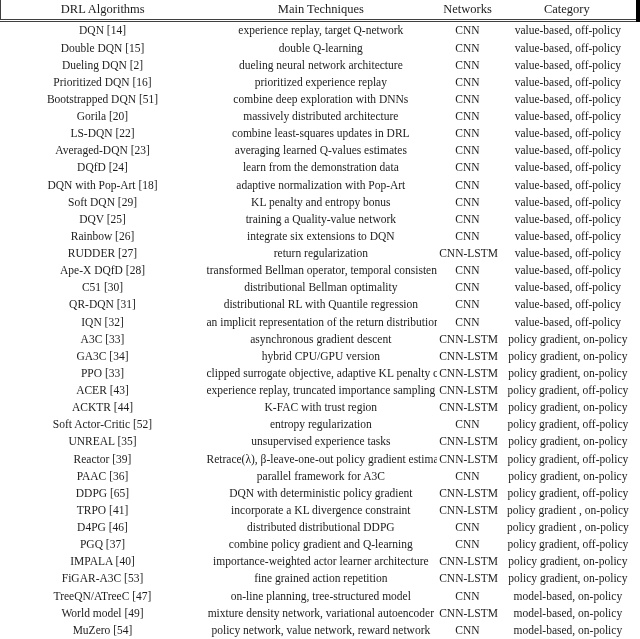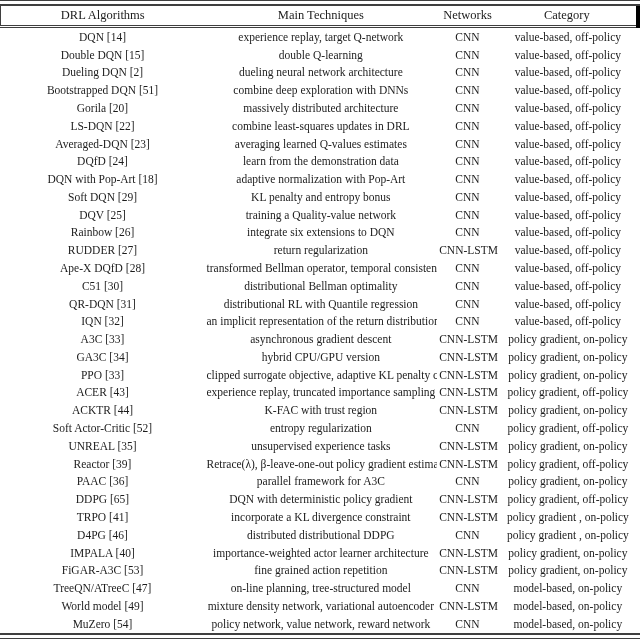--- a/index.html
+++ b/index.html
@@ -10,21 +10,21 @@
     overflow: hidden;
     background: #ffffff;
     font-family: "Liberation Serif", "DejaVu Serif", serif;
     color: #1c1c1c;
   }
   .paper-table-wrap {
     width: 640px;
     height: 639px;
     box-sizing: border-box;
     display: flex;
-    flex-direction: column;
+    flex-direction: row;
   }
   .double-rule-top {
     height: 3px;
     border-top: 1px solid #3f3f3f;
     border-bottom: 2px solid #3f3f3f;
     flex: 0 0 auto;
   }
   .double-rule-bottom {
     height: 3px;
     border-top: 2px solid #3f3f3f;
@@ -99,20 +99,26 @@
           <td>CNN</td>
           <td>value-based, off-policy</td>
         </tr>
         <tr>
           <td>Dueling DQN [2]</td>
           <td>dueling neural network architecture</td>
           <td>CNN</td>
           <td>value-based, off-policy</td>
         </tr>
         <tr>
+          <td>Prioritized DQN [16]</td>
+          <td>prioritized experience replay</td>
+          <td>CNN</td>
+          <td>value-based, off-policy</td>
+        </tr>
+        <tr>
           <td>Bootstrapped DQN [51]</td>
           <td>combine deep exploration with DNNs</td>
           <td>CNN</td>
           <td>value-based, off-policy</td>
         </tr>
         <tr>
           <td>Gorila [20]</td>
           <td>massively distributed architecture</td>
           <td>CNN</td>
           <td>value-based, off-policy</td>
@@ -253,20 +259,26 @@
           <td>TRPO [41]</td>
           <td>incorporate a KL divergence constraint</td>
           <td>CNN-LSTM</td>
           <td>policy gradient , on-policy</td>
         </tr>
         <tr>
           <td>D4PG [46]</td>
           <td>distributed distributional DDPG</td>
           <td>CNN</td>
           <td>policy gradient , on-policy</td>
+        </tr>
+        <tr>
+          <td>PGQ [37]</td>
+          <td>combine policy gradient and Q-learning</td>
+          <td>CNN</td>
+          <td>policy gradient, off-policy</td>
         </tr>
         <tr>
           <td>IMPALA [40]</td>
           <td>importance-weighted actor learner architecture</td>
           <td>CNN-LSTM</td>
           <td>policy gradient, on-policy</td>
         </tr>
         <tr>
           <td>FiGAR-A3C [53]</td>
           <td>fine grained action repetition</td>

